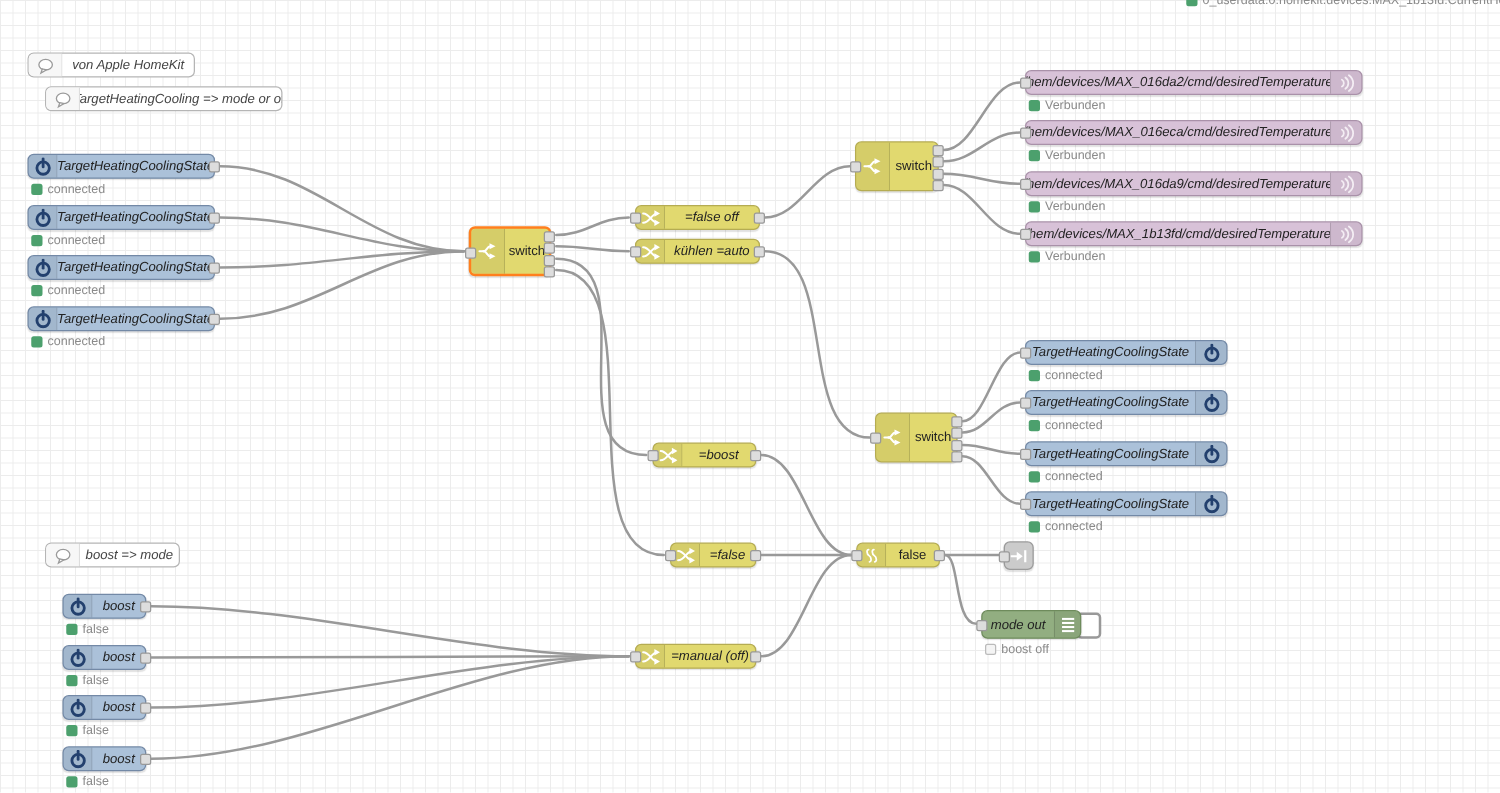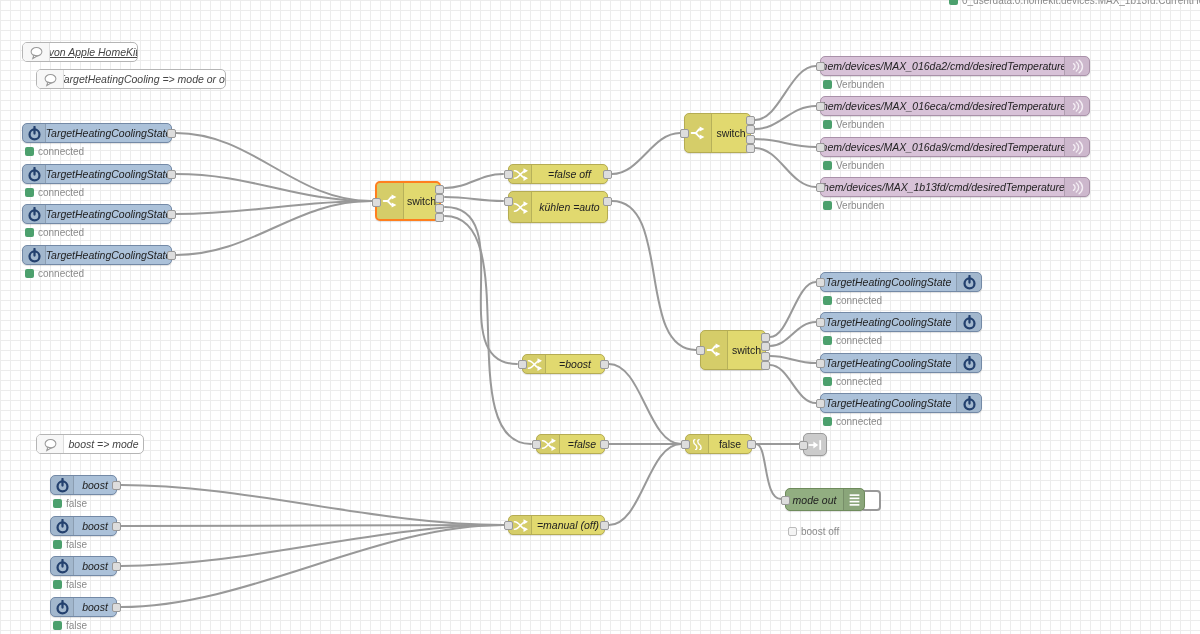--- a/index.html
+++ b/index.html
@@ -68,21 +68,21 @@
     <path d="M121 526 C248 526 376 525 503 525"></path>
     <path d="M121 566 C248 566 376 525 503 525"></path>
     <path d="M121 607 C248 607 376 525 503 525"></path>
   </svg>
 
   <div class="status" style="left:949px;top:-5px;">
     <span class="dot"></span>
     <span>0_userdata.0.homekit.devices.MAX_1b13fd.CurrentHeatingCoo</span>
   </div>
 
-  <div class="node comment" style="left:22px;top:42px;width:116px;height:20px;text-decoration:underline;">
+  <div class="node comment" style="left:22px;top:42px;width:134px;height:20px;">
     <span class="icon left">
         <svg width="15" height="15" viewBox="0 0 20 20" fill="#fff" stroke="#9a9a9a" stroke-width="1.4">
           <ellipse cx="10" cy="9" rx="7.2" ry="5.6"></ellipse>
           <path d="M6.5 13.5 L5 18 L11 14.5 Z"></path>
         </svg>
       </span>
     <span class="lbl">von Apple HomeKit</span>
   </div>
   <div class="node comment" style="left:36px;top:69px;width:190px;height:20px;">
     <span class="icon left">
@@ -191,21 +191,21 @@
             <path d="M2 15 C9 15 11 5 17 5"></path>
           </g>
           <path d="M14 1.5 L20 5 L14 8.5 Z" fill="#fff"></path>
           <path d="M14 11.5 L20 15 L14 18.5 Z" fill="#fff"></path>
         </svg>
       </span>
     <span class="lbl">=false off</span>
     <span class="port in" style="top:5px;"></span>
     <span class="port out" style="top:5px;"></span>
   </div>
-  <div class="node yellow" style="left:508px;top:191px;width:100px;height:32px;">
+  <div class="node yellow" style="left:508px;top:191px;width:100px;height:20px;">
     <span class="icon left">
         <svg width="15" height="15" viewBox="0 0 20 20">
           <g stroke="#fff" stroke-width="2.2" fill="none" stroke-linecap="round">
             <path d="M2 5 C9 5 11 15 17 15"></path>
             <path d="M2 15 C9 15 11 5 17 5"></path>
           </g>
           <path d="M14 1.5 L20 5 L14 8.5 Z" fill="#fff"></path>
           <path d="M14 11.5 L20 15 L14 18.5 Z" fill="#fff"></path>
         </svg>
       </span>
@@ -452,21 +452,21 @@
     <span class="lbl">mode out</span>
     <span class="icon right" style="width:20px;">
         <svg width="13" height="14" viewBox="0 0 16 16" fill="#fff">
           <rect x="2" y="1" width="12" height="2"></rect>
           <rect x="2" y="5" width="12" height="2"></rect>
           <rect x="2" y="9" width="12" height="2"></rect>
           <rect x="2" y="13" width="12" height="2"></rect>
         </svg>
       </span>
   </div>
-  <div class="status" style="left:788px;top:526px;">
+  <div class="status" style="left:788px;top:514px;">
       <span class="dot empty"></span>
       <span>boost off</span>
     </div>
 
   <div class="node blue" style="left:50px;top:475px;width:67px;height:20px;">
     <span class="icon left">
         <svg width="15" height="15" viewBox="0 0 16 16">
           <circle cx="8" cy="9" r="5.3" fill="none" stroke="#23406e" stroke-width="2.4"></circle>
           <line x1="8" y1="1" x2="8" y2="8" stroke="#23406e" stroke-width="2.4" stroke-linecap="round"></line>
         </svg>

